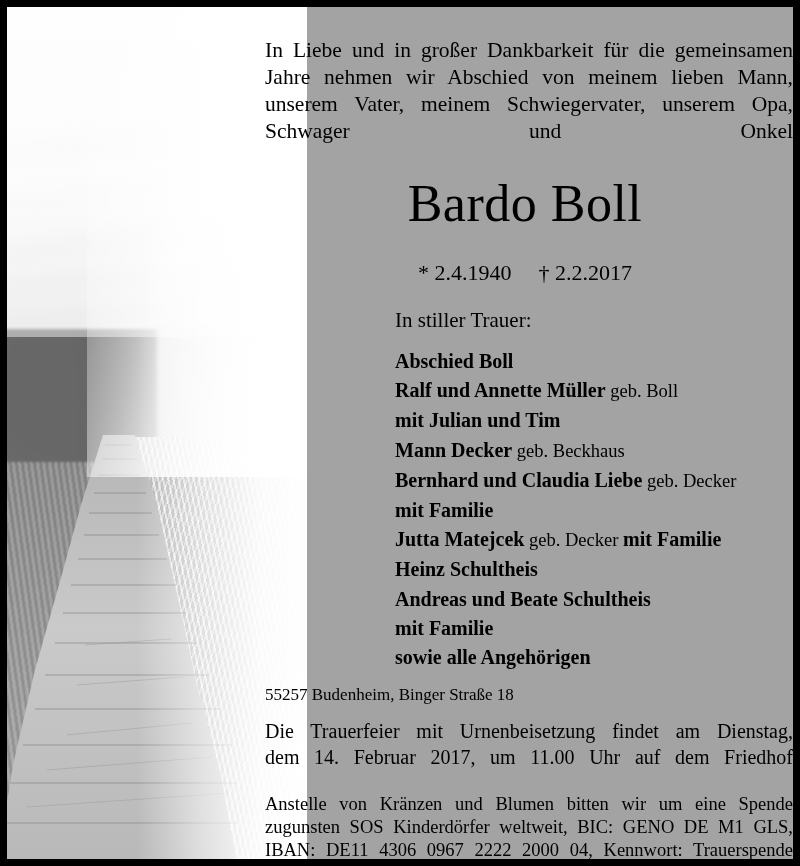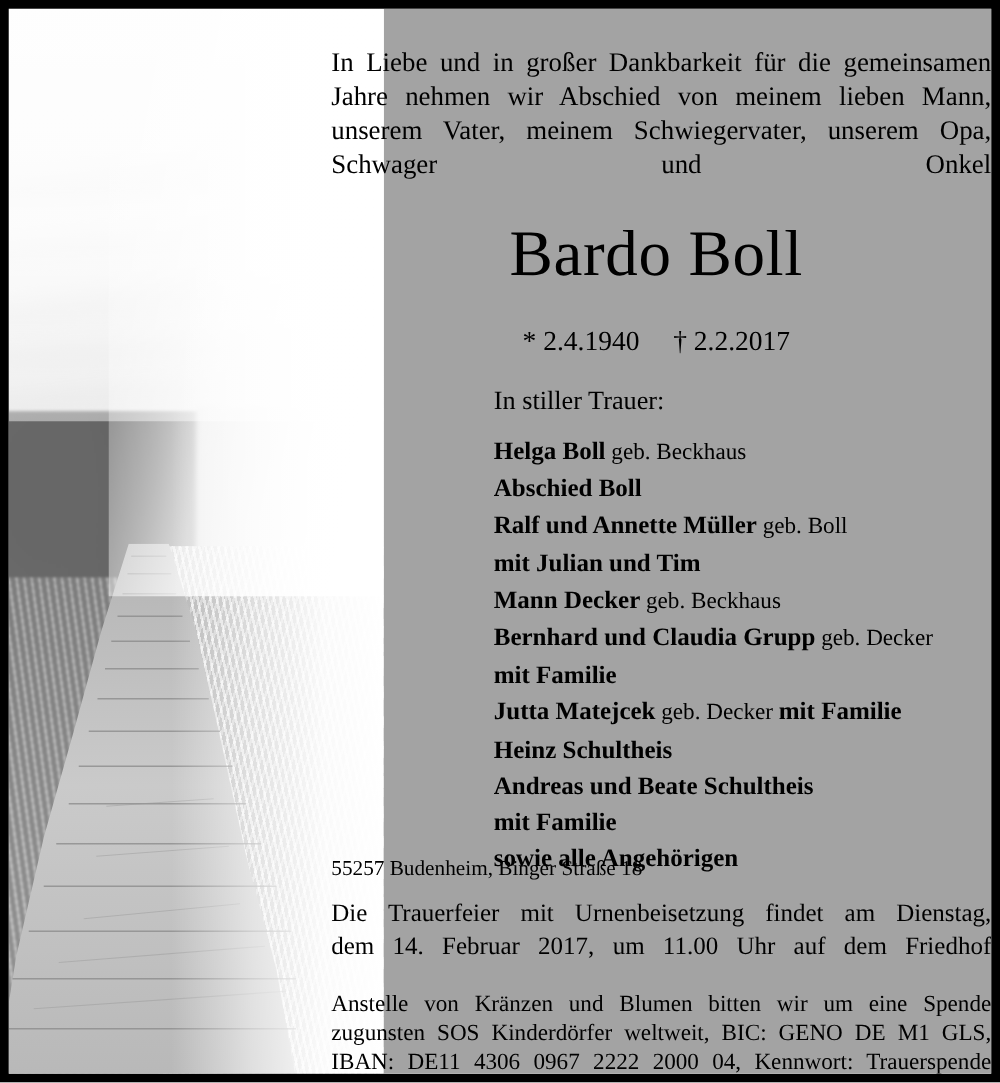--- a/index.html
+++ b/index.html
@@ -356,26 +356,25 @@
         <span>*</span>
         <span>2.4.1940</span>
         <span class="gap"></span>
         <span>†</span>
         <span>2.2.2017</span>
       </div>
 
       <div class="trauer-head">In stiller Trauer:</div>
 
       <div class="mourners" id="mourners">
-          <div class="row"><span class="b">Helga Boll</span><span class="n"> geb. Beckhaus</span></div>
           <div class="row"><span class="b">Abschied Boll</span></div>
           <div class="row"><span class="b">Ralf und Annette Müller</span><span class="n"> geb. Boll</span></div>
           <div class="row"><span class="b">mit Julian und Tim</span></div>
           <div class="row"><span class="b">Mann Decker</span><span class="n"> geb. Beckhaus</span></div>
-          <div class="row"><span class="b">Bernhard und Claudia Grupp</span><span class="n"> geb. Decker</span></div>
+          <div class="row"><span class="b">Bernhard und Claudia Liebe</span><span class="n"> geb. Decker</span></div>
           <div class="row"><span class="b">mit Familie</span></div>
           <div class="row"><span class="b">Jutta Matejcek</span><span class="n"> geb. Decker </span><span class="b">mit Familie</span></div>
           <div class="row"><span class="b">Heinz Schultheis</span></div>
           <div class="row"><span class="b">Andreas und Beate Schultheis</span></div>
           <div class="row"><span class="b">mit Familie</span></div>
           <div class="row"><span class="b">sowie alle Angehörigen</span></div>
         </div>
 
       <div class="address">55257 Budenheim, Binger Straße 18</div>
 

